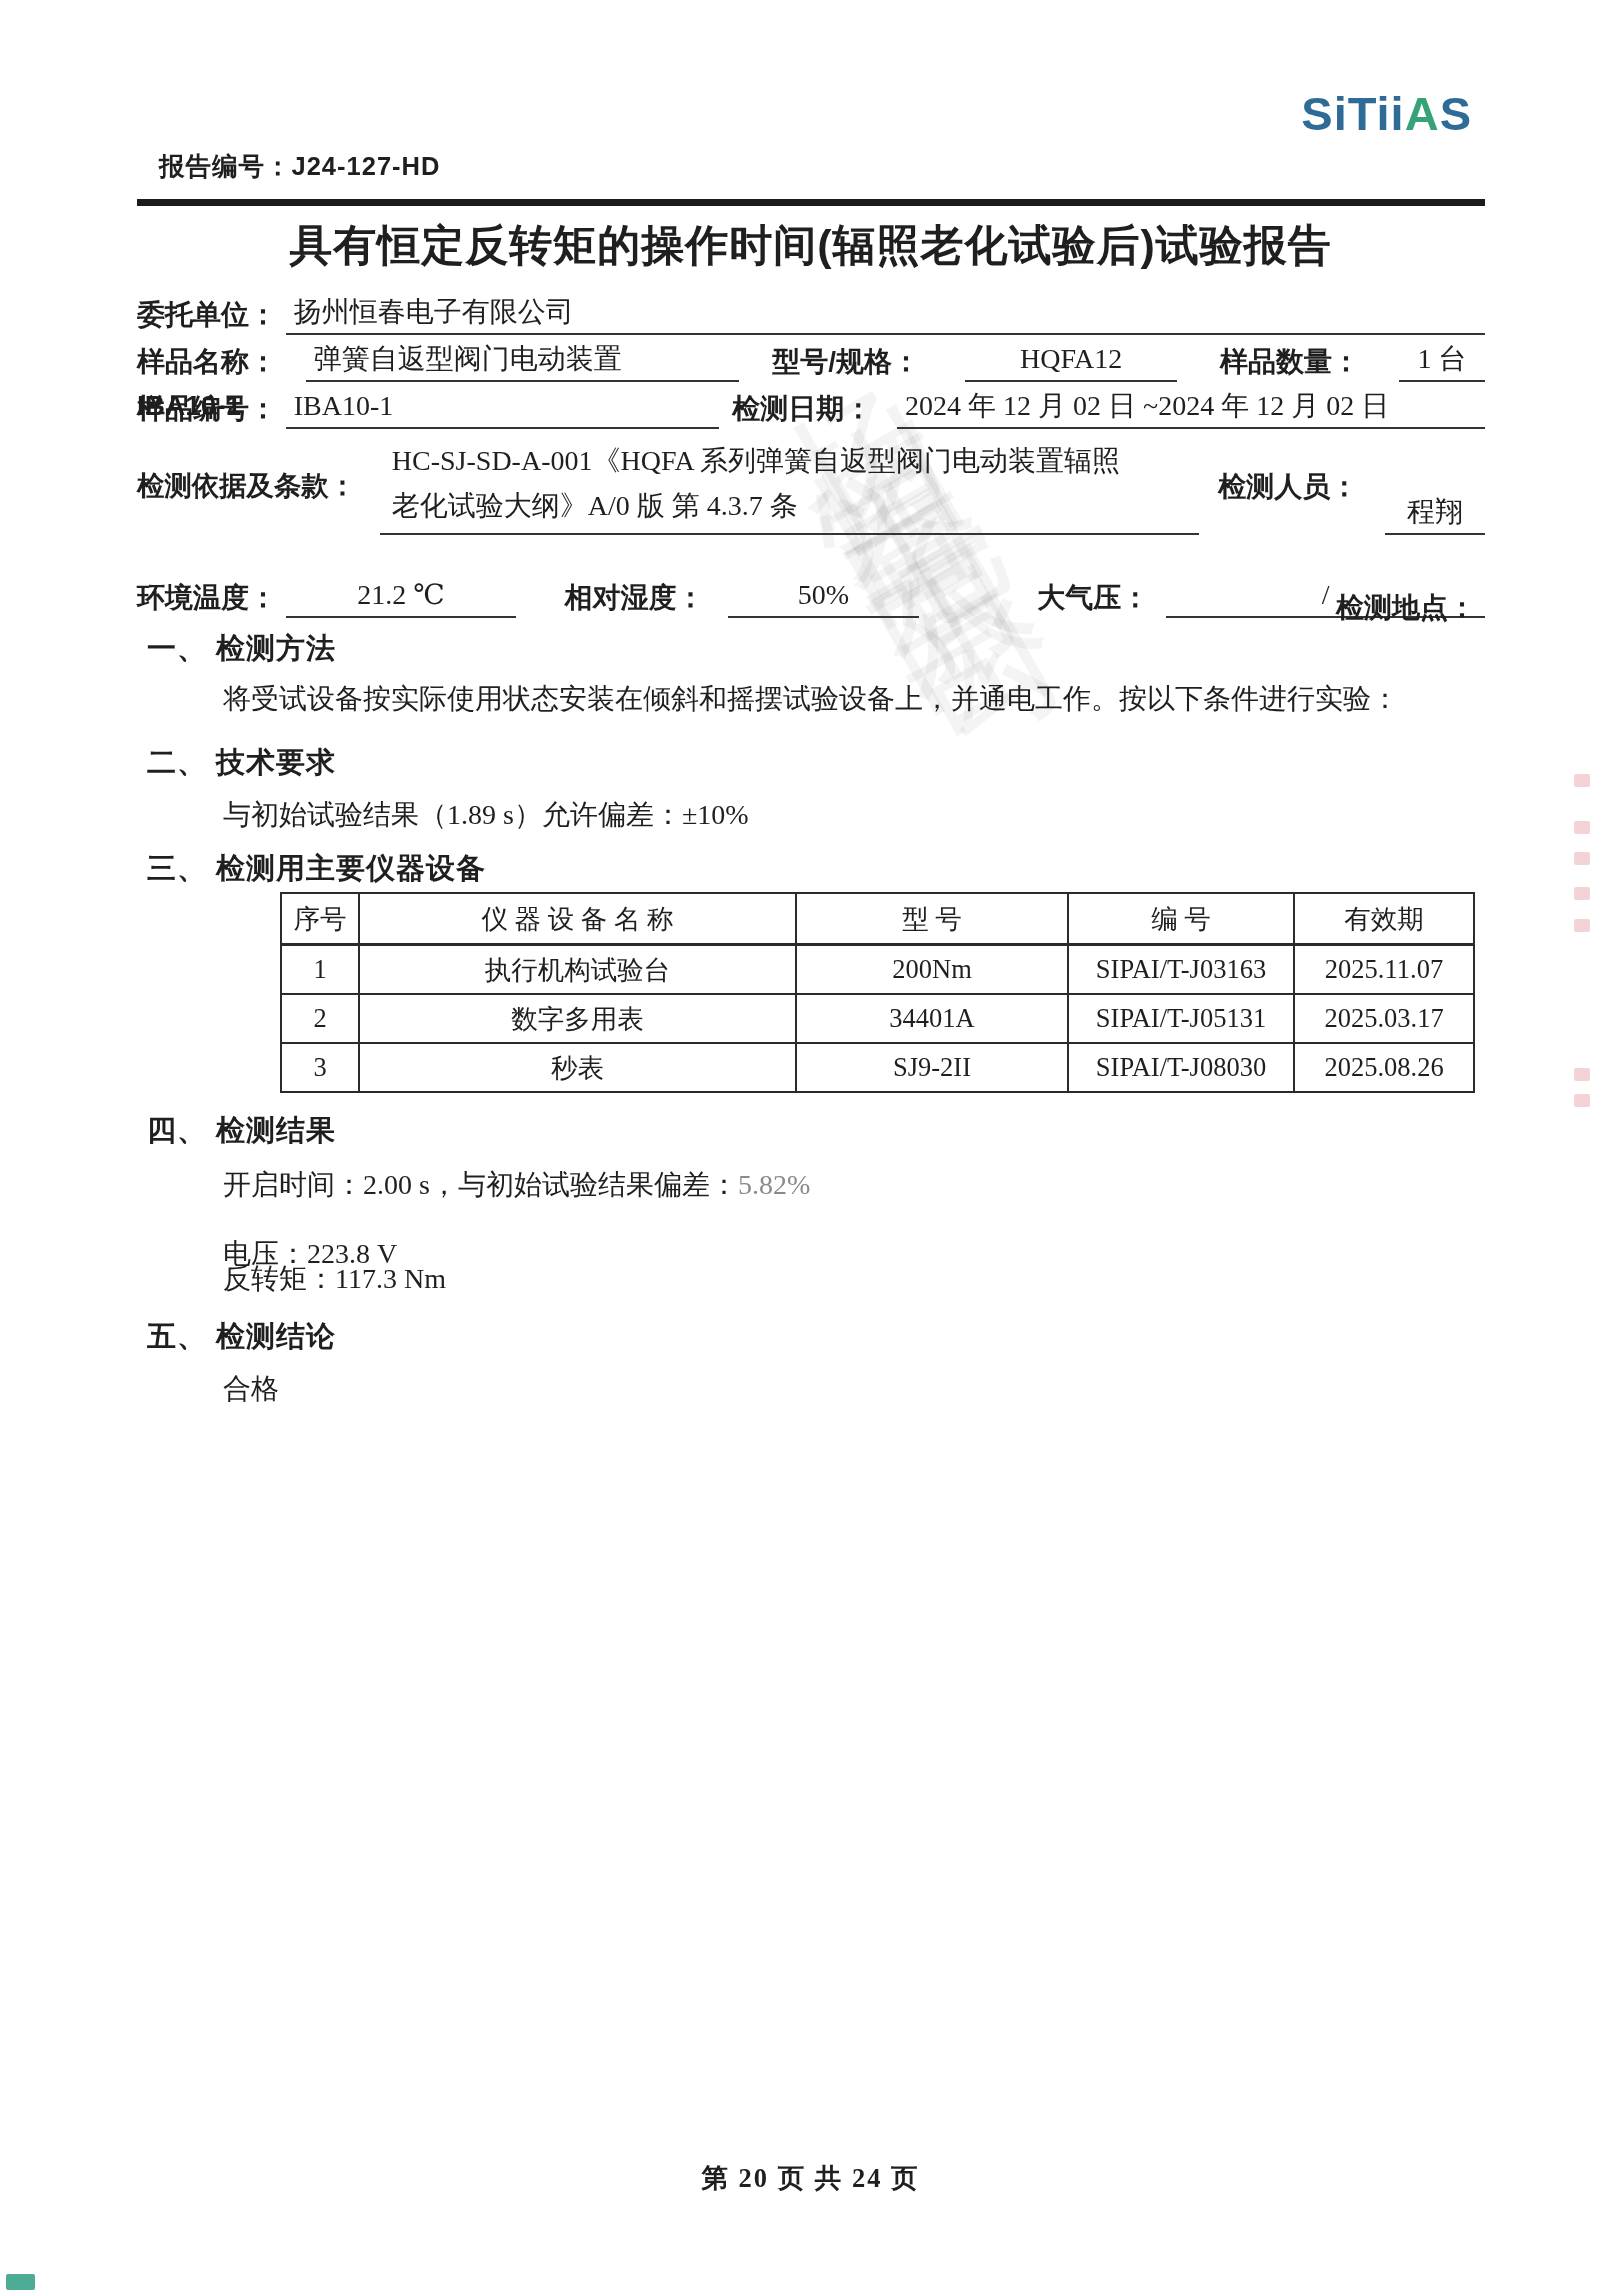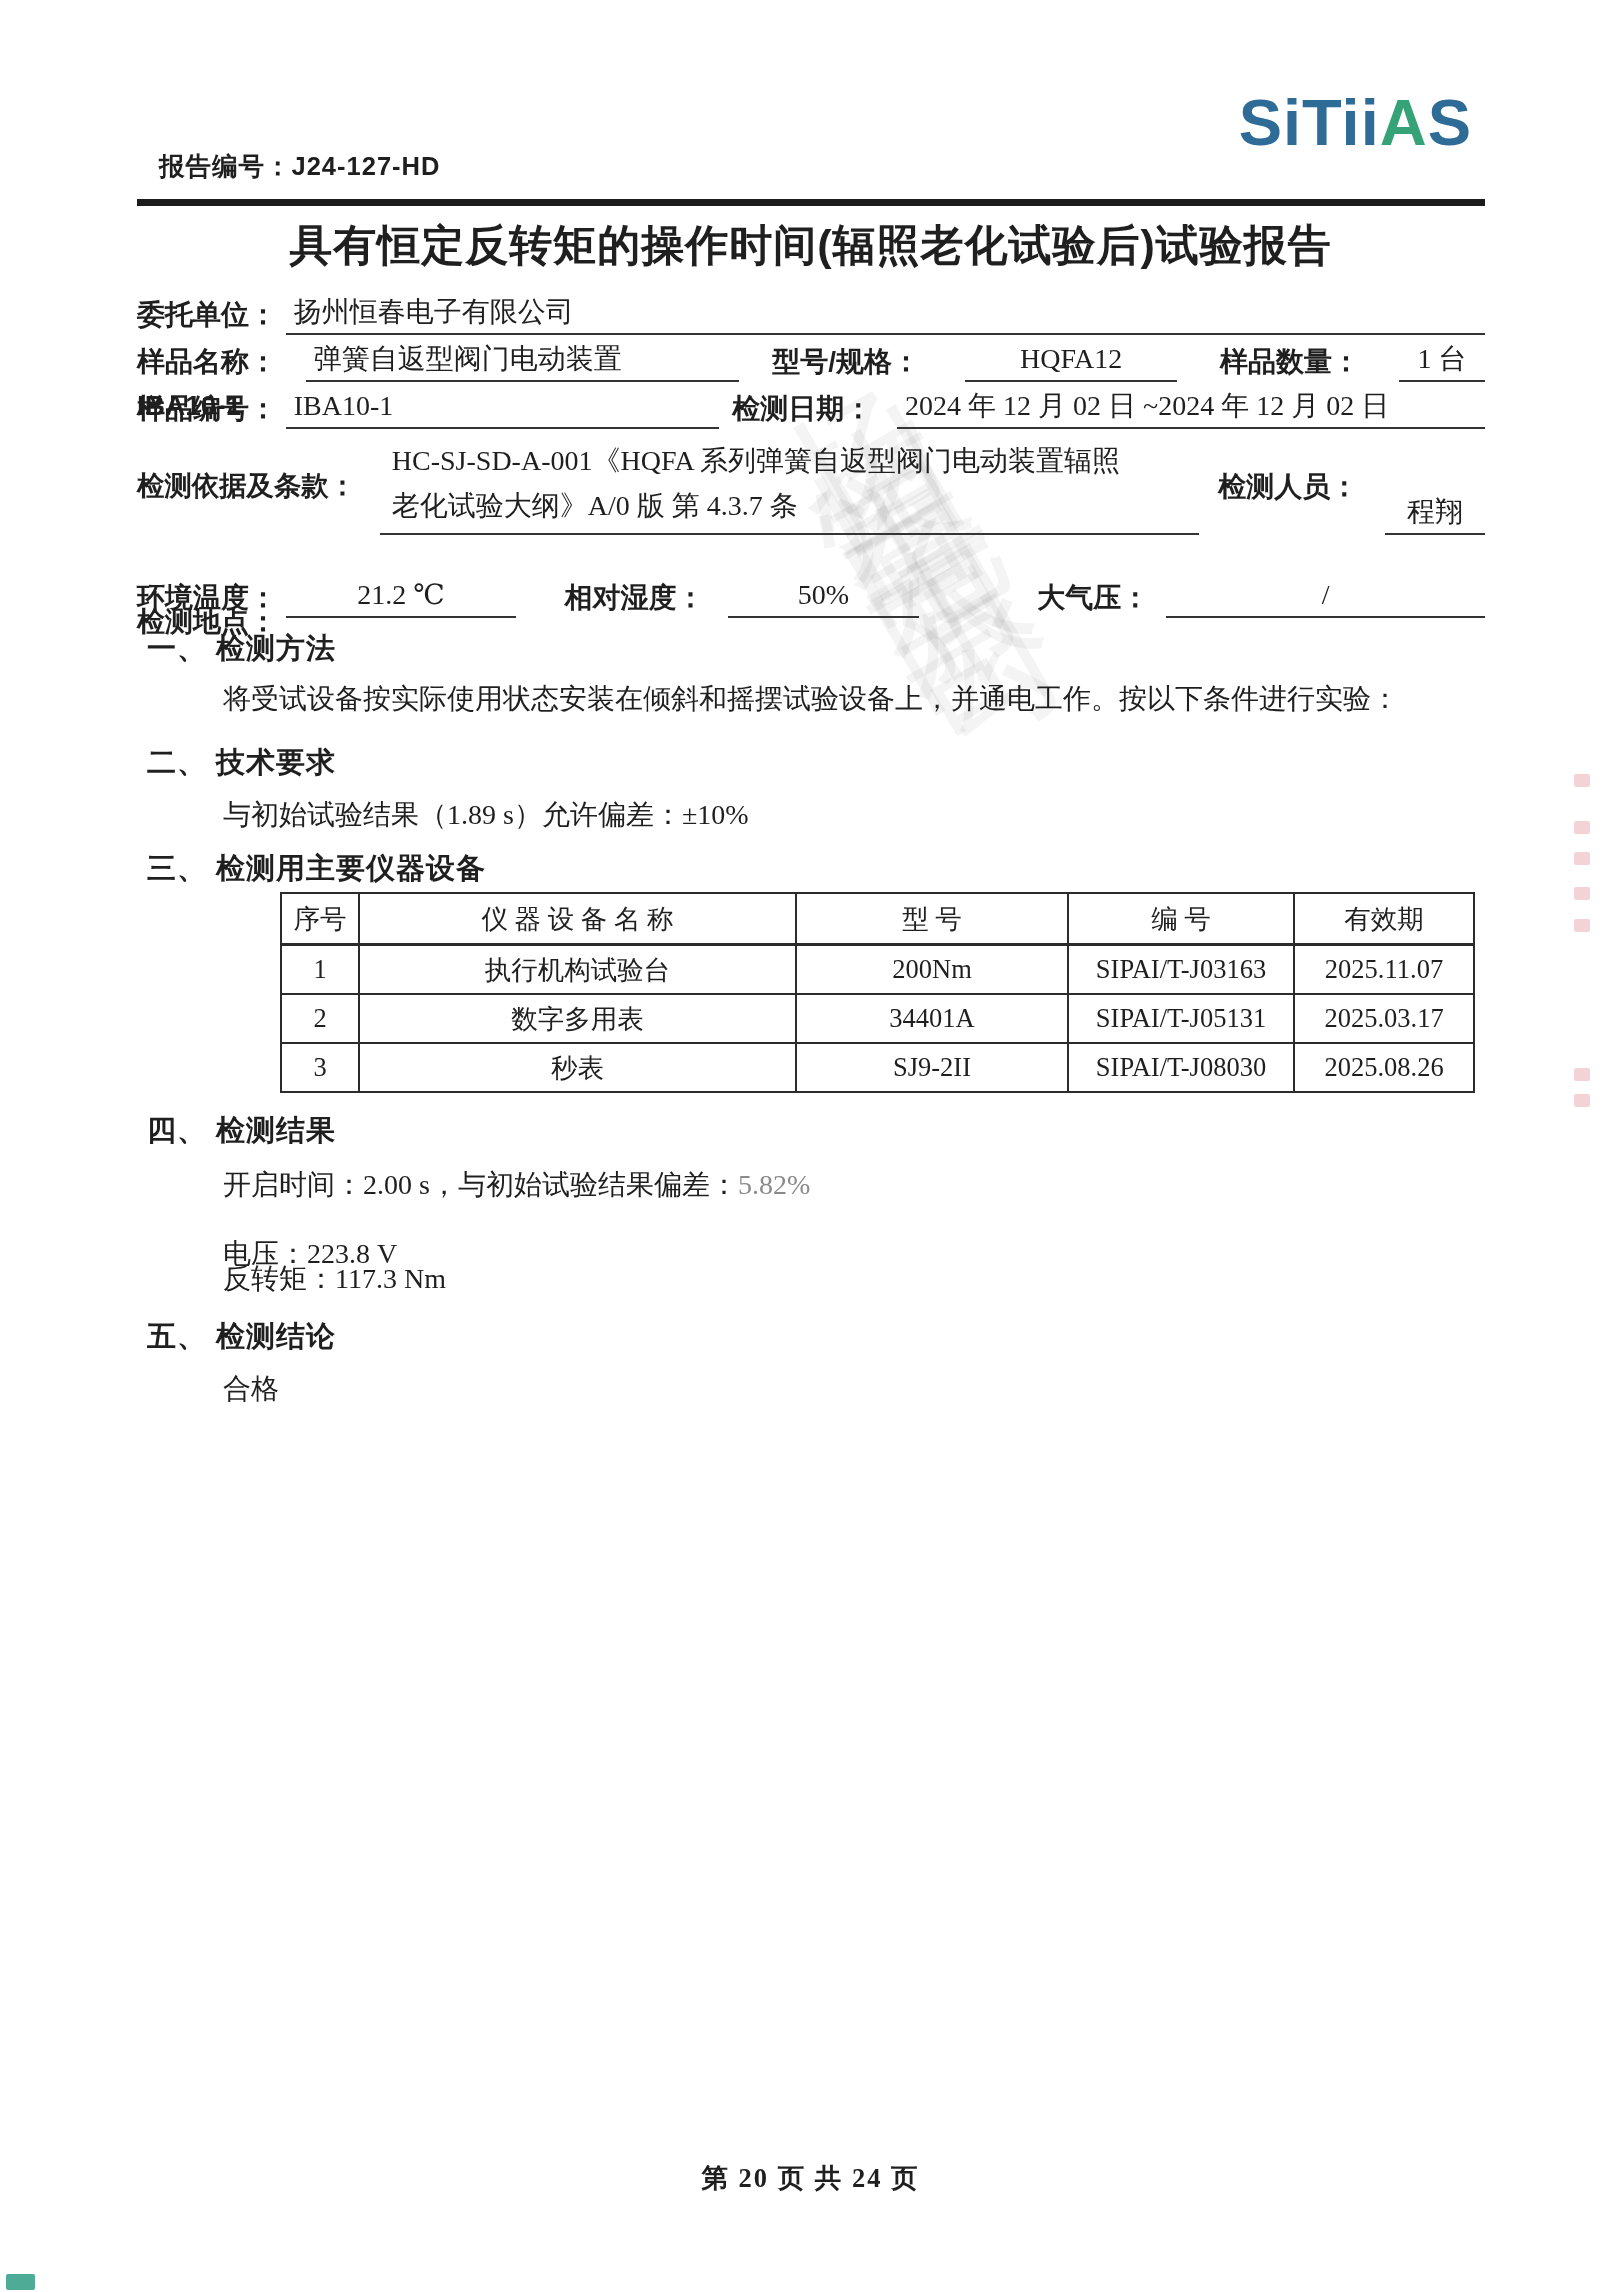--- a/index.html
+++ b/index.html
@@ -30,21 +30,21 @@
   }
   
   .report-no{
     position:absolute;left:159px;top:149px;
     font-family:"Liberation Sans","DejaVu Sans",sans-serif;
     font-weight:bold;font-size:25.5px;letter-spacing:1px;
   }
   .logo{
     position:absolute;top:90px;right:149px;
     font-family:"Liberation Sans","DejaVu Sans",sans-serif;
-    font-weight:bold;font-size:65px;letter-spacing:1px;line-height:1;
+    font-weight:bold;font-size:47px;letter-spacing:1px;line-height:1;
   }
   .lg-blue{color:#2e6b96;}
   .lg-green{color:#35a377;}
   .top-rule{
     position:absolute;left:137px;top:199px;width:1348px;height:6.9px;
     background:#1c1c1c;
   }
   .doc-title{
     position:absolute;left:0;top:217px;width:1621px;
     text-align:center;
@@ -166,21 +166,21 @@
 
   <div class="frow" style="top:541px;">
     <span class="lbl" style="width:149px;">环境温度：</span>
     <span class="val c" style="width:214px;">21.2 ℃</span>
     <span class="lbl" style="width:163px;margin-left:49px;">相对湿度：</span>
     <span class="val c" style="width:176px;margin-top:36px;">50%</span>
     <span class="lbl" style="width:129px;margin-left:118px;">大气压：</span>
     <span class="val c grow">/</span>
   </div>
 
-  <div class="frow" style="top:604px;">
+  <div class="frow" style="top:590px;flex-direction:column;">
     <span class="lbl" style="width:149px;">检测地点：</span>
   </div>
 
   <div class="sec-h" style="top:629px;">一、 检测方法</div>
   <div class="sec-body" style="top:680px;">将受试设备按实际使用状态安装在倾斜和摇摆试验设备上，并通电工作。按以下条件进行实验：</div>
 
   <div class="sec-h" style="top:743px;">二、 技术要求</div>
   <div class="sec-body" style="top:796px;">与初始试验结果（1.89 s）允许偏差：±10%</div>
 
   <div class="sec-h" style="top:849px;">三、 检测用主要仪器设备</div>

